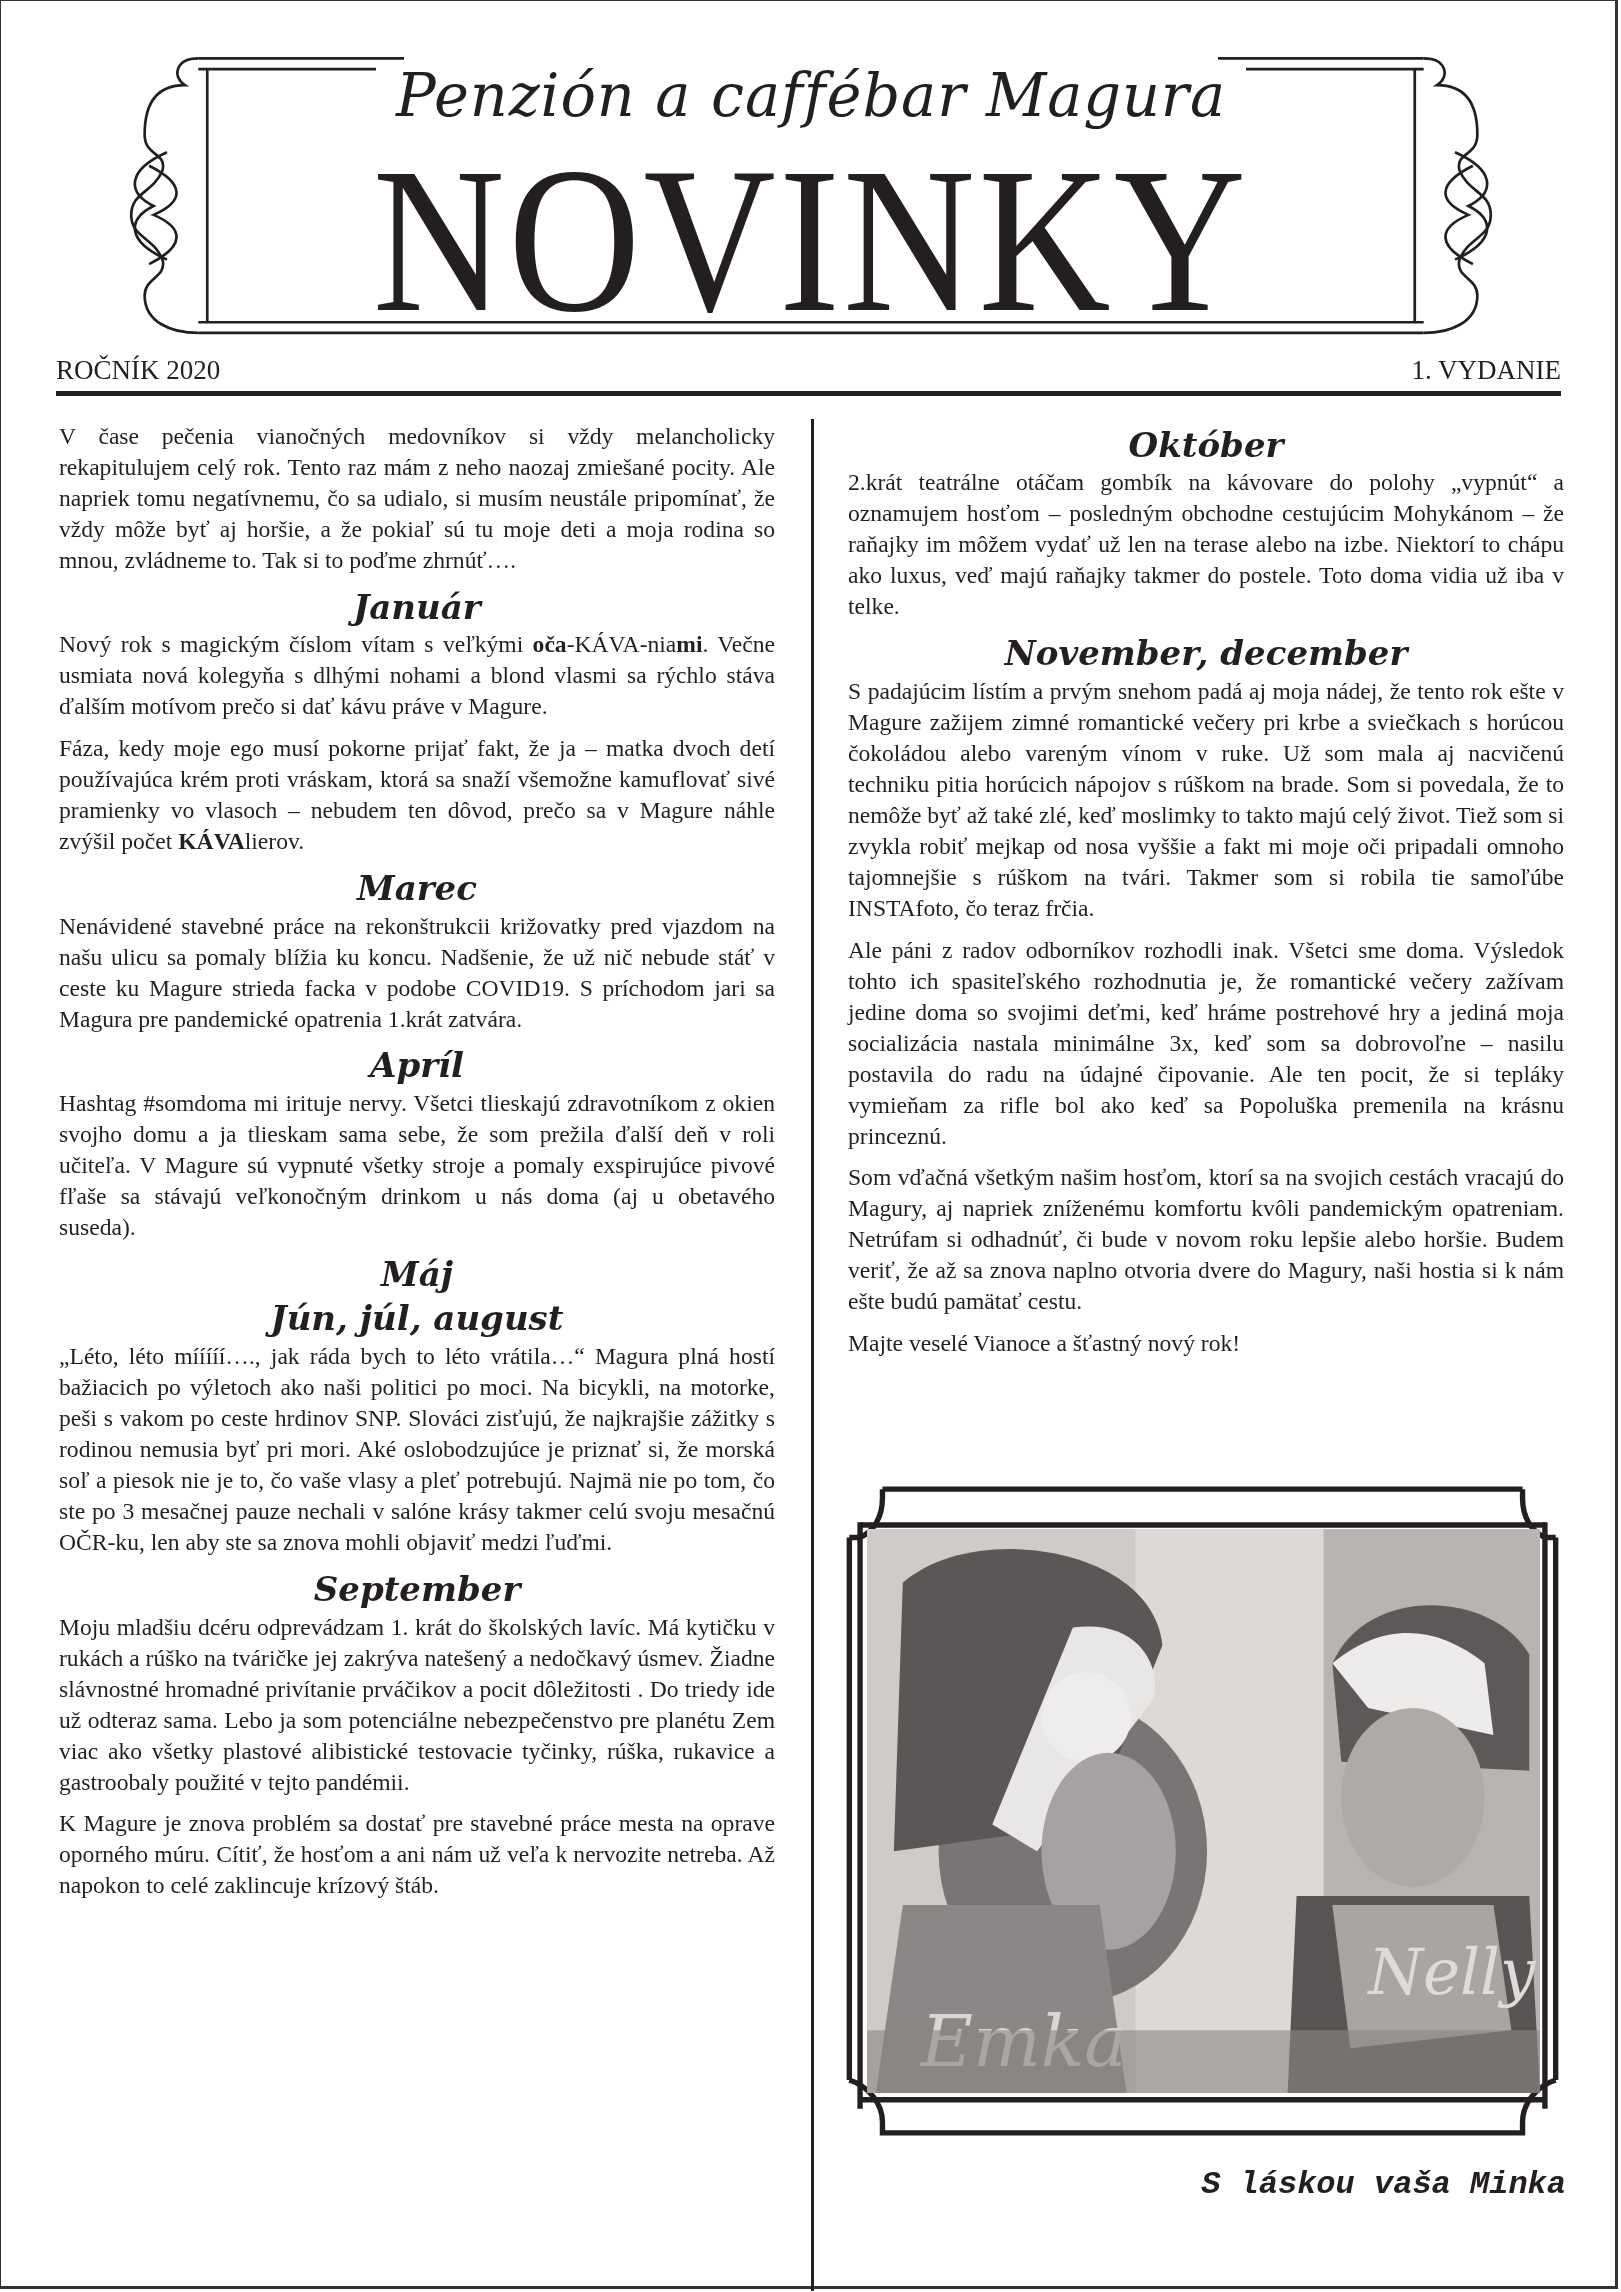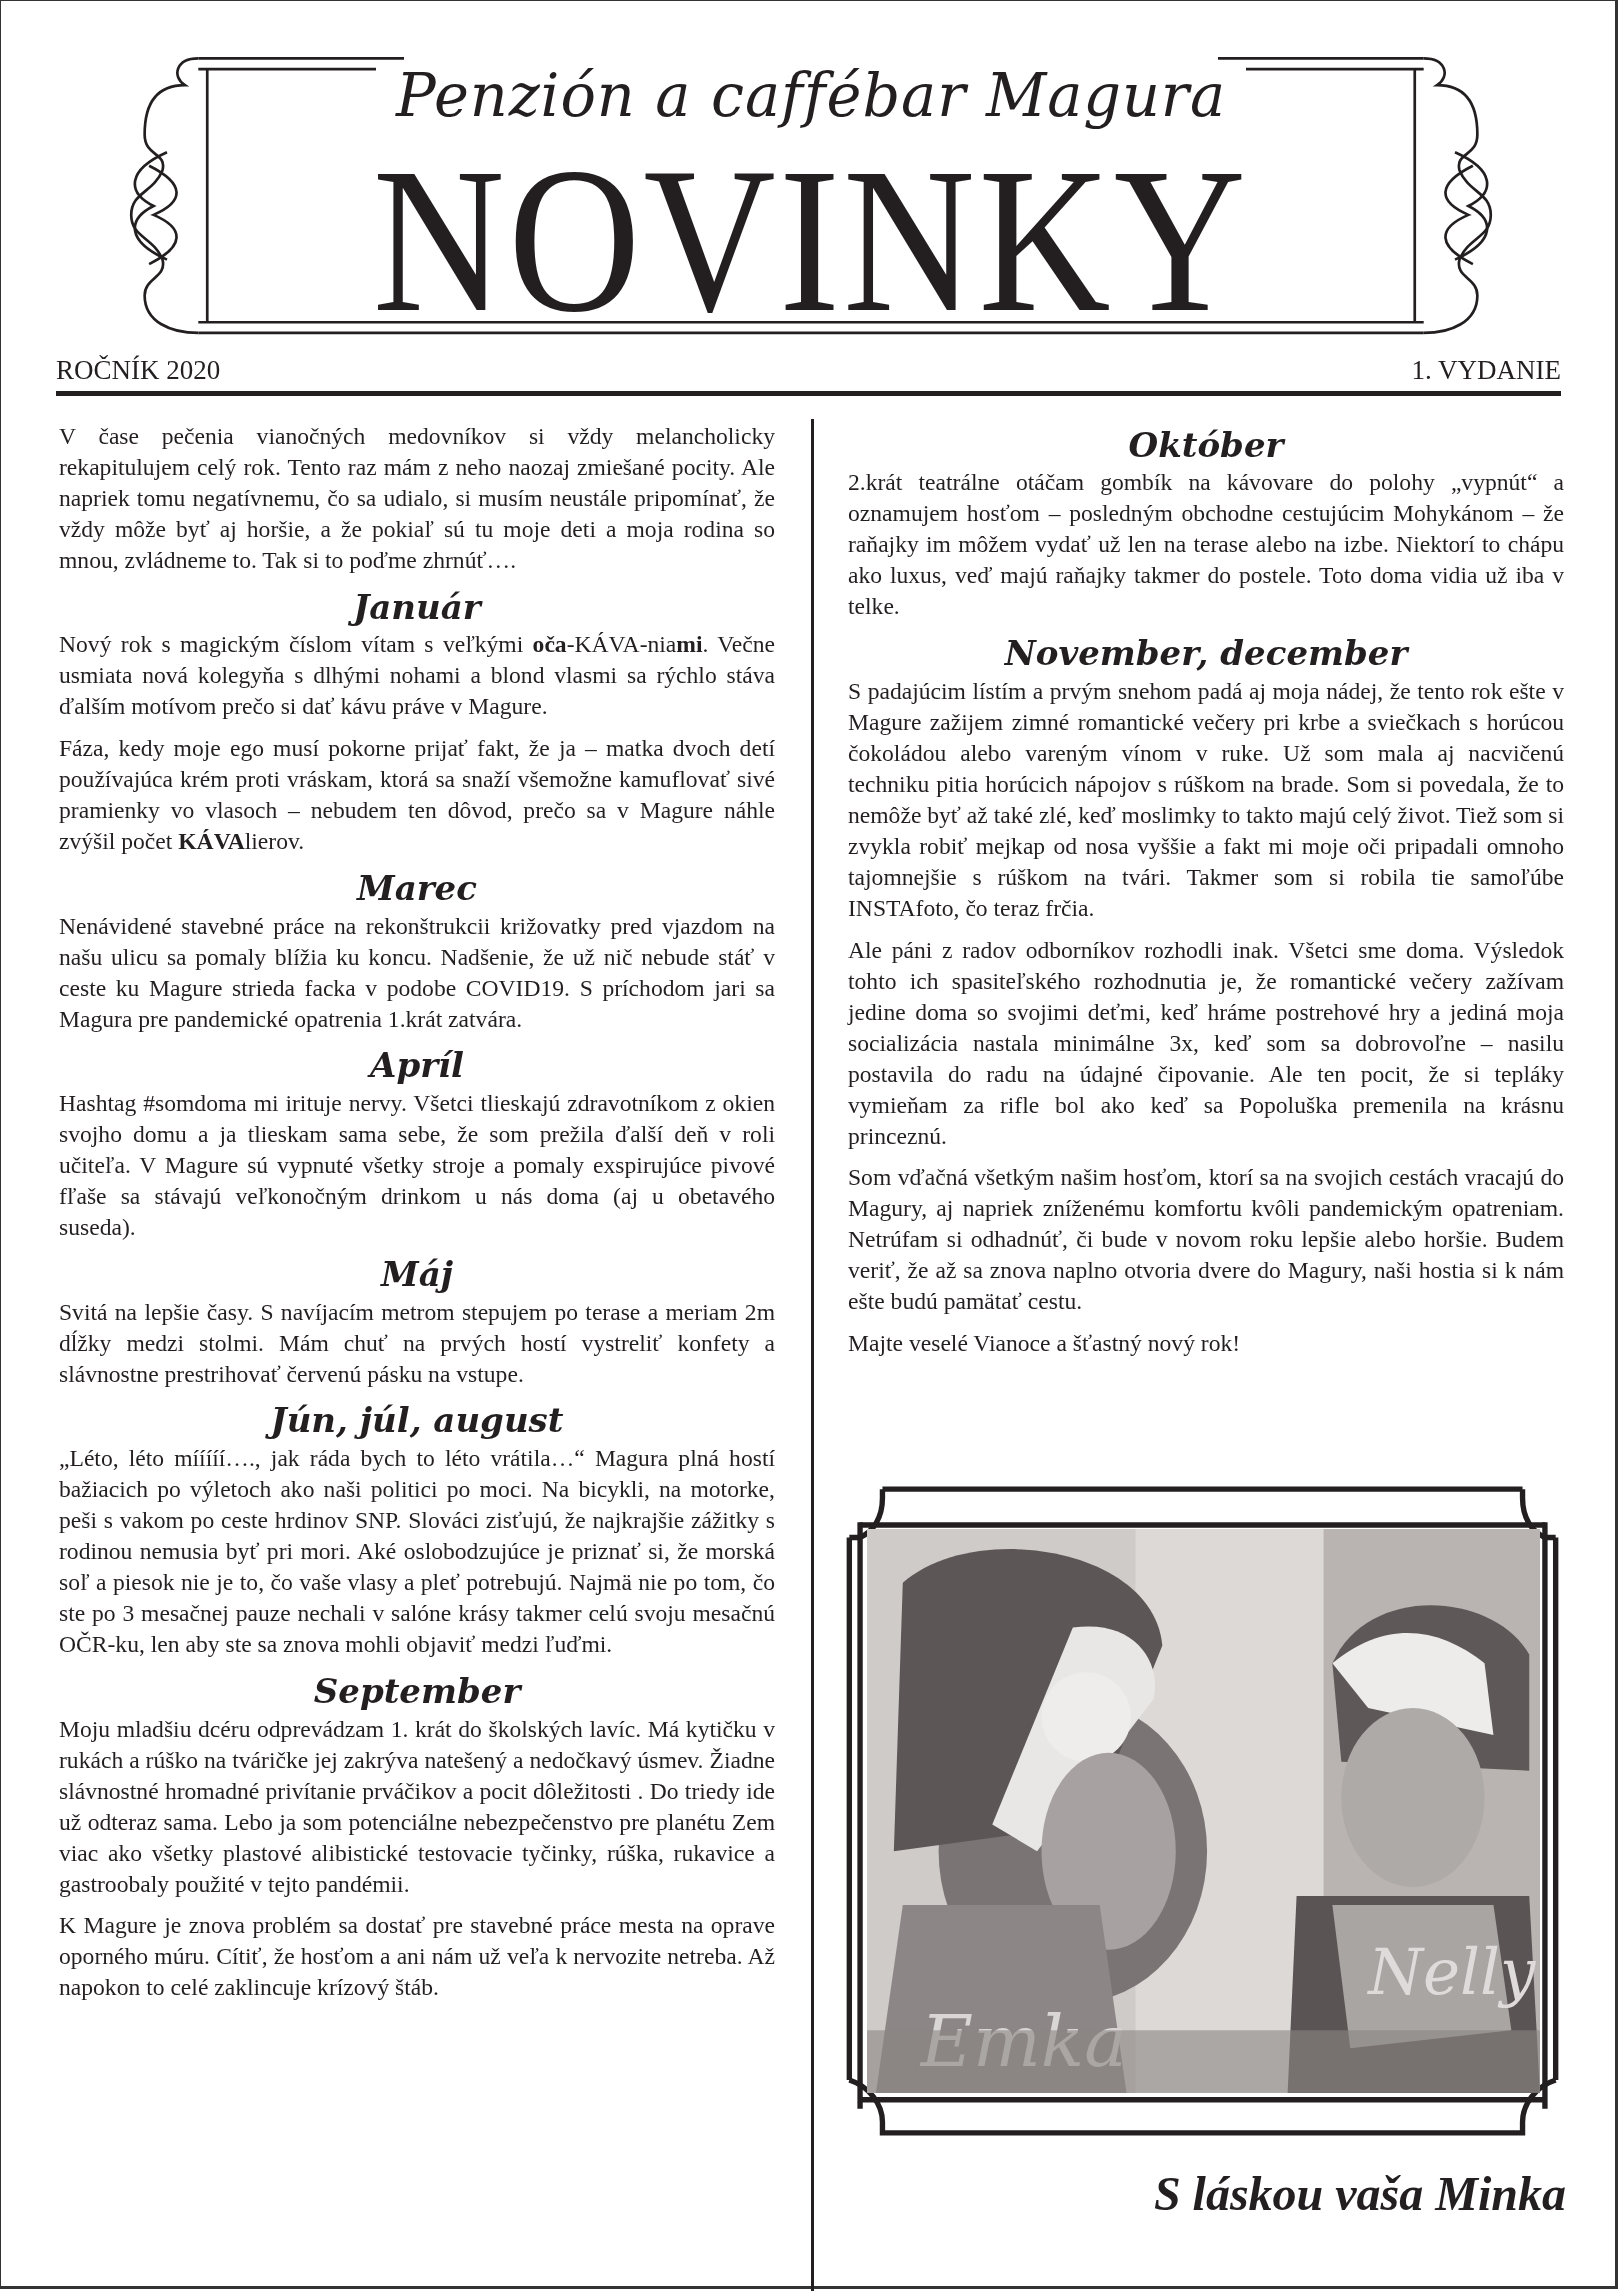--- a/index.html
+++ b/index.html
@@ -22,21 +22,21 @@
   .col-divider { position: absolute; left: 811px; top: 419px; width: 2.7px; height: 1872px; background: #231f20; }
   .col p { margin: 0 0 10.7px 0; }
   .section-head { display: flex; align-items: center; justify-content: center; margin: 3.6px 0 1.8px 0; height: 41px; flex-direction: column; }
   .section-head .dash { display: inline-block; width: 61px; height: 2.7px; background: #231f20; margin: 7.2px 9px 0 9px; }
   .section-head .label { font-family: "DejaVu Serif", serif; font-style: italic; font-weight: bold; font-size: 34px; line-height: 41px; color: #231f20; }
   b { font-weight: bold; }
   
   .photo-wrap { position: absolute; left: 842px; top: 1482px; width: 721px; height: 658px; text-align: center; }
   .photo-wrap svg.frame { position: absolute; left: 0; top: 0; }
   .photo { position: absolute; left: 25px; top: 47px; width: 673px; height: 564px; overflow: hidden; background: linear-gradient(180deg, #d9d6d4 0%, #cfcac8 40%, #8e8a89 75%, #6f6b6a 100%); }
-  .signature { position: absolute; right: 56px; top: 2166px; font-family: Liberation Serif, serif; font-style: italic; font-weight: bold; font-size: 48px; color: #231f20; }
+  .signature { position: absolute; right: 56px; top: 2166px; font-family: Liberation Mono, monospace; font-style: italic; font-weight: bold; font-size: 32px; color: #231f20; }
 </style>
 </head>
 <body>
 
 <div class="page-border"></div>
 
 <header class="masthead">
   <svg width="1424" height="322" viewBox="0 0 1590 360">
     <g fill="none" stroke="#231f20" stroke-width="3">
 
@@ -87,21 +87,20 @@
         <span class="dash"></span>
         <span class="label">Apríl</span>
         <span class="dash"></span>
       </div>
       <p><span>Hashtag #somdoma mi irituje nervy. Všetci tlieskajú zdravotníkom z okien svojho domu a ja tlieskam sama sebe, že som prežila ďalší deň v roli učiteľa.   V Magure sú vypnuté všetky stroje a pomaly exspirujúce pivové fľaše sa stávajú veľkonočným drinkom u nás doma (aj u obetavého suseda).</span></p>
       <div class="section-head">
         <span class="dash"></span>
         <span class="label">Máj</span>
         <span class="dash"></span>
       </div>
-      <p><span>Svitá na lepšie časy. S navíjacím metrom stepujem po terase a meriam 2m dĺžky medzi stolmi. Mám chuť na prvých hostí vystreliť konfety a slávnostne prestrihovať červenú pásku na vstupe.</span></p>
       <div class="section-head">
         <span class="dash"></span>
         <span class="label">Jún, júl, august</span>
         <span class="dash"></span>
       </div>
       <p><span>„Léto, léto mííííí…., jak ráda bych to léto vrátila…“ Magura plná hostí bažiacich po výletoch ako naši politici po moci. Na bicykli, na motorke, peši s vakom po ceste hrdinov SNP. Slováci zisťujú, že najkrajšie zážitky s rodinou nemusia byť pri mori. Aké oslobodzujúce je priznať si, že morská soľ a piesok nie je to, čo vaše vlasy a pleť potrebujú. Najmä nie po tom, čo ste po 3 mesačnej pauze nechali v salóne krásy takmer celú svoju mesačnú OČR-ku, len aby ste sa znova mohli objaviť medzi ľuďmi.</span></p>
       <div class="section-head">
         <span class="dash"></span>
         <span class="label">September</span>
         <span class="dash"></span>

